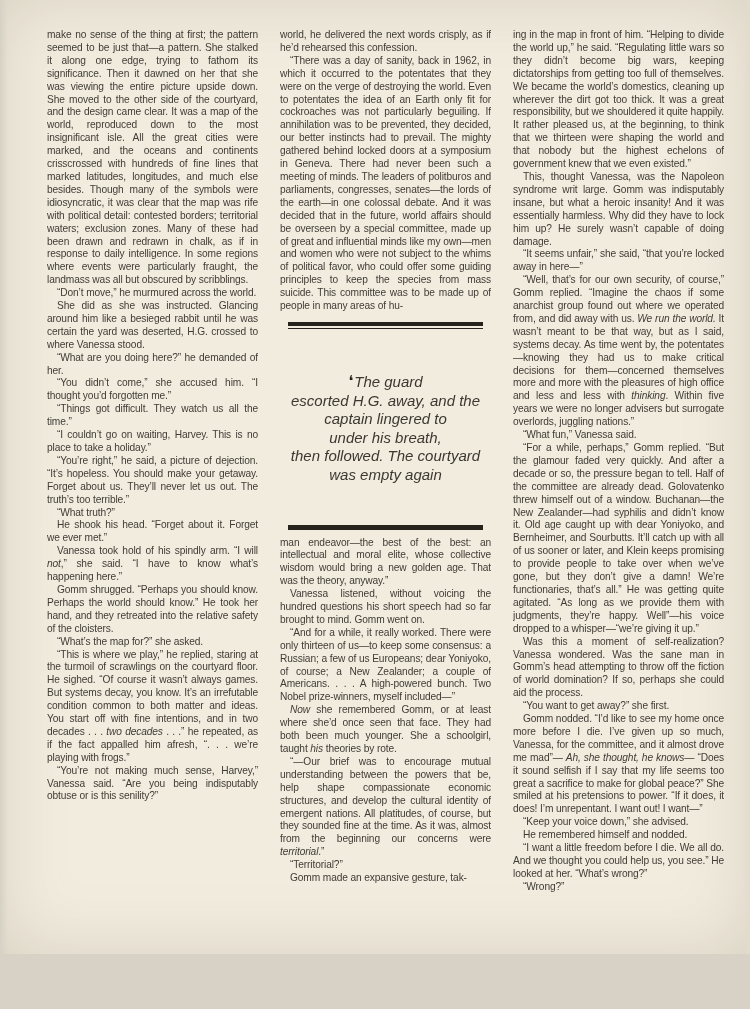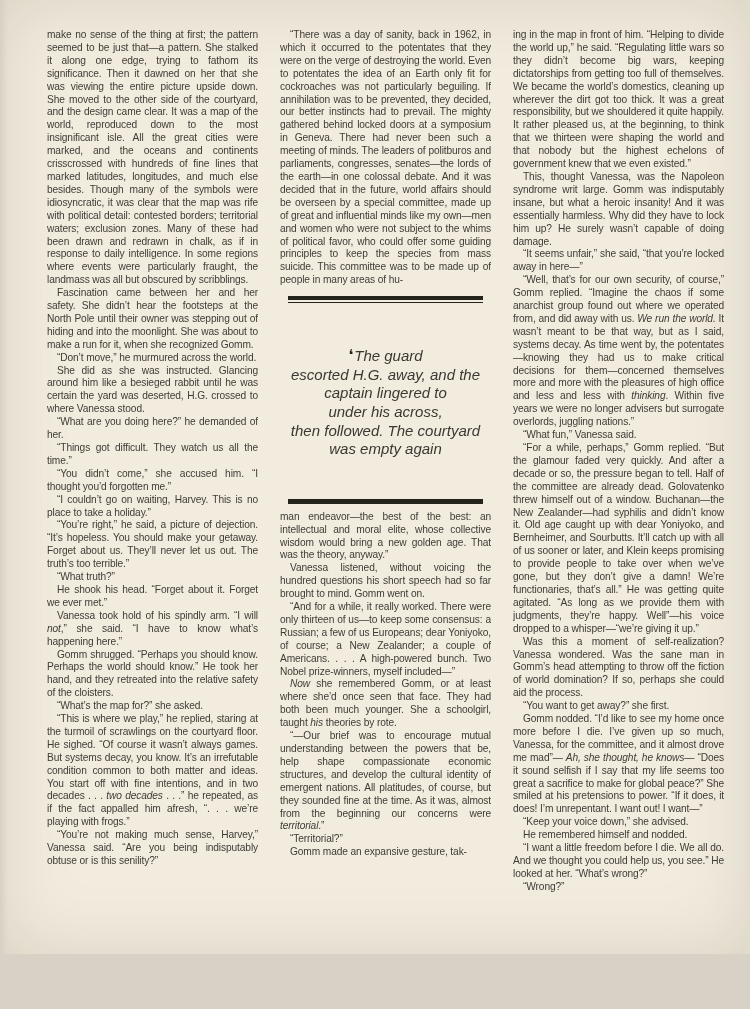--- a/index.html
+++ b/index.html
@@ -69,46 +69,46 @@
   .footer .num{margin-right:26px;margin-top:48px;}
   .footer .mag{letter-spacing:1.2px;}
 </style>
 </head>
 <body>
 
 <div class="page">
   <div class="columns">
     <div class="col">
         <p class="noindent">make no sense of the thing at first; the pattern seemed to be just that—a pattern. She stalked it along one edge, trying to fathom its significance. Then it dawned on her that she was viewing the entire picture upside down. She moved to the other side of the courtyard, and the design came clear. It was a map of the world, reproduced down to the most insignificant isle. All the great cities were marked, and the oceans and continents crisscrossed with hundreds of fine lines that marked latitudes, longitudes, and much else besides. Though many of the symbols were idiosyncratic, it was clear that the map was rife with political detail: contested borders; territorial waters; exclusion zones. Many of these had been drawn and redrawn in chalk, as if in response to daily intelligence. In some regions where events were particularly fraught, the landmass was all but obscured by scribblings.</p>
-        <p>Fascination came between her and her safety. She didn’t hear the footsteps at the North Pole until their owner was stepping out of hiding and into the moonlight. She was about to make a run for it, when she recognized Gomm.</p>
         <p>“Don’t move,” he murmured across the world.</p>
         <p>She did as she was instructed. Glancing around him like a besieged rabbit until he was certain the yard was deserted, H.G. crossed to where Vanessa stood.</p>
         <p>“What are you doing here?” he demanded of her.</p>
+        <p>“You didn’t come,” she accused him. “I thought you’d forgotten me.”</p>
         <p>“Things got difficult. They watch us all the time.”</p>
-        <p>“You didn’t come,” she accused him. “I thought you’d forgotten me.”</p>
         <p>“I couldn’t go on waiting, Harvey. This is no place to take a holiday.”</p>
         <p>“You’re right,” he said, a picture of dejection. “It’s hopeless. You should make your getaway. Forget about us. They’ll never let us out. The truth’s too terrible.”</p>
         <p>“What truth?”</p>
         <p>He shook his head. “Forget about it. Forget we ever met.”</p>
         <p>Vanessa took hold of his spindly arm. “I will <em>not</em>,” she said. “I have to know what’s happening here.”</p>
         <p>Gomm shrugged. “Perhaps you should know. Perhaps the world should know.” He took her hand, and they retreated into the relative safety of the cloisters.</p>
         <p>“What’s the map for?” she asked.</p>
         <p>“This is where we play,” he replied, staring at the turmoil of scrawlings on the courtyard floor. He sighed. “Of course it wasn’t always games. But systems decay, you know. It’s an irrefutable condition common to both matter and ideas. You start off with fine intentions, and in two decades . . . <em>two decades</em> . . .” he repeated, as if the fact appalled him afresh, “. . . we’re playing with frogs.”</p>
         <p>“You’re not making much sense, Harvey,” Vanessa said. “Are you being indisputably obtuse or is this senility?”</p>
       </div>
     <div class="col">
+        <p class="noindent">world, he delivered the next words crisply, as if he’d rehearsed this confession.</p>
         <p>“There was a day of sanity, back in 1962, in which it occurred to the potentates that they were on the verge of destroying the world. Even to potentates the idea of an Earth only fit for cockroaches was not particularly beguiling. If annihilation was to be prevented, they decided, our better instincts had to prevail. The mighty gathered behind locked doors at a symposium in Geneva. There had never been such a meeting of minds. The leaders of politburos and parliaments, congresses, senates—the lords of the earth—in one colossal debate. And it was decided that in the future, world affairs should be overseen by a special committee, made up of great and influential minds like my own—men and women who were not subject to the whims of political favor, who could offer some guiding principles to keep the species from mass suicide. This committee was to be made up of people in many areas of hu-</p>
         <div class="pullquote">
           <div class="pq-rule-thick"></div>
           <div class="pq-rule-thin"></div>
           <div class="pq-body">
             <div class="pq-line"><span class="pq-orn pq-orn-open">❛</span>The guard</div>
             <div class="pq-line">escorted H.G. away, and the</div>
             <div class="pq-line">captain lingered to</div>
-            <div class="pq-line">under his across,</div>
+            <div class="pq-line">under his breath,</div>
             <div class="pq-line">then followed. The courtyard</div>
             <div class="pq-line">was empty again</div>
           </div>
           <div class="pq-rule-bottom"></div>
         </div>
         <p class="noindent">man endeavor—the best of the best: an intellectual and moral elite, whose collective wisdom would bring a new golden age. That was the theory, anyway.”</p>
         <p>Vanessa listened, without voicing the hundred questions his short speech had so far brought to mind. Gomm went on.</p>
         <p>“And for a while, it really worked. There were only thirteen of us—to keep some consensus: a Russian; a few of us Europeans; dear Yoniyoko, of course; a New Zealander; a couple of Americans. . . . A high-powered bunch. Two Nobel prize-winners, myself included—”</p>
         <p><em>Now</em> she remembered Gomm, or at least where she’d once seen that face. They had both been much younger. She a schoolgirl, taught <em>his</em> theories by rote.</p>
         <p>“—Our brief was to encourage mutual understanding between the powers that be, help shape compassionate economic structures, and develop the cultural identity of emergent nations. All platitudes, of course, but they sounded fine at the time. As it was, almost from the beginning our concerns were <em>territorial</em>.”</p>

